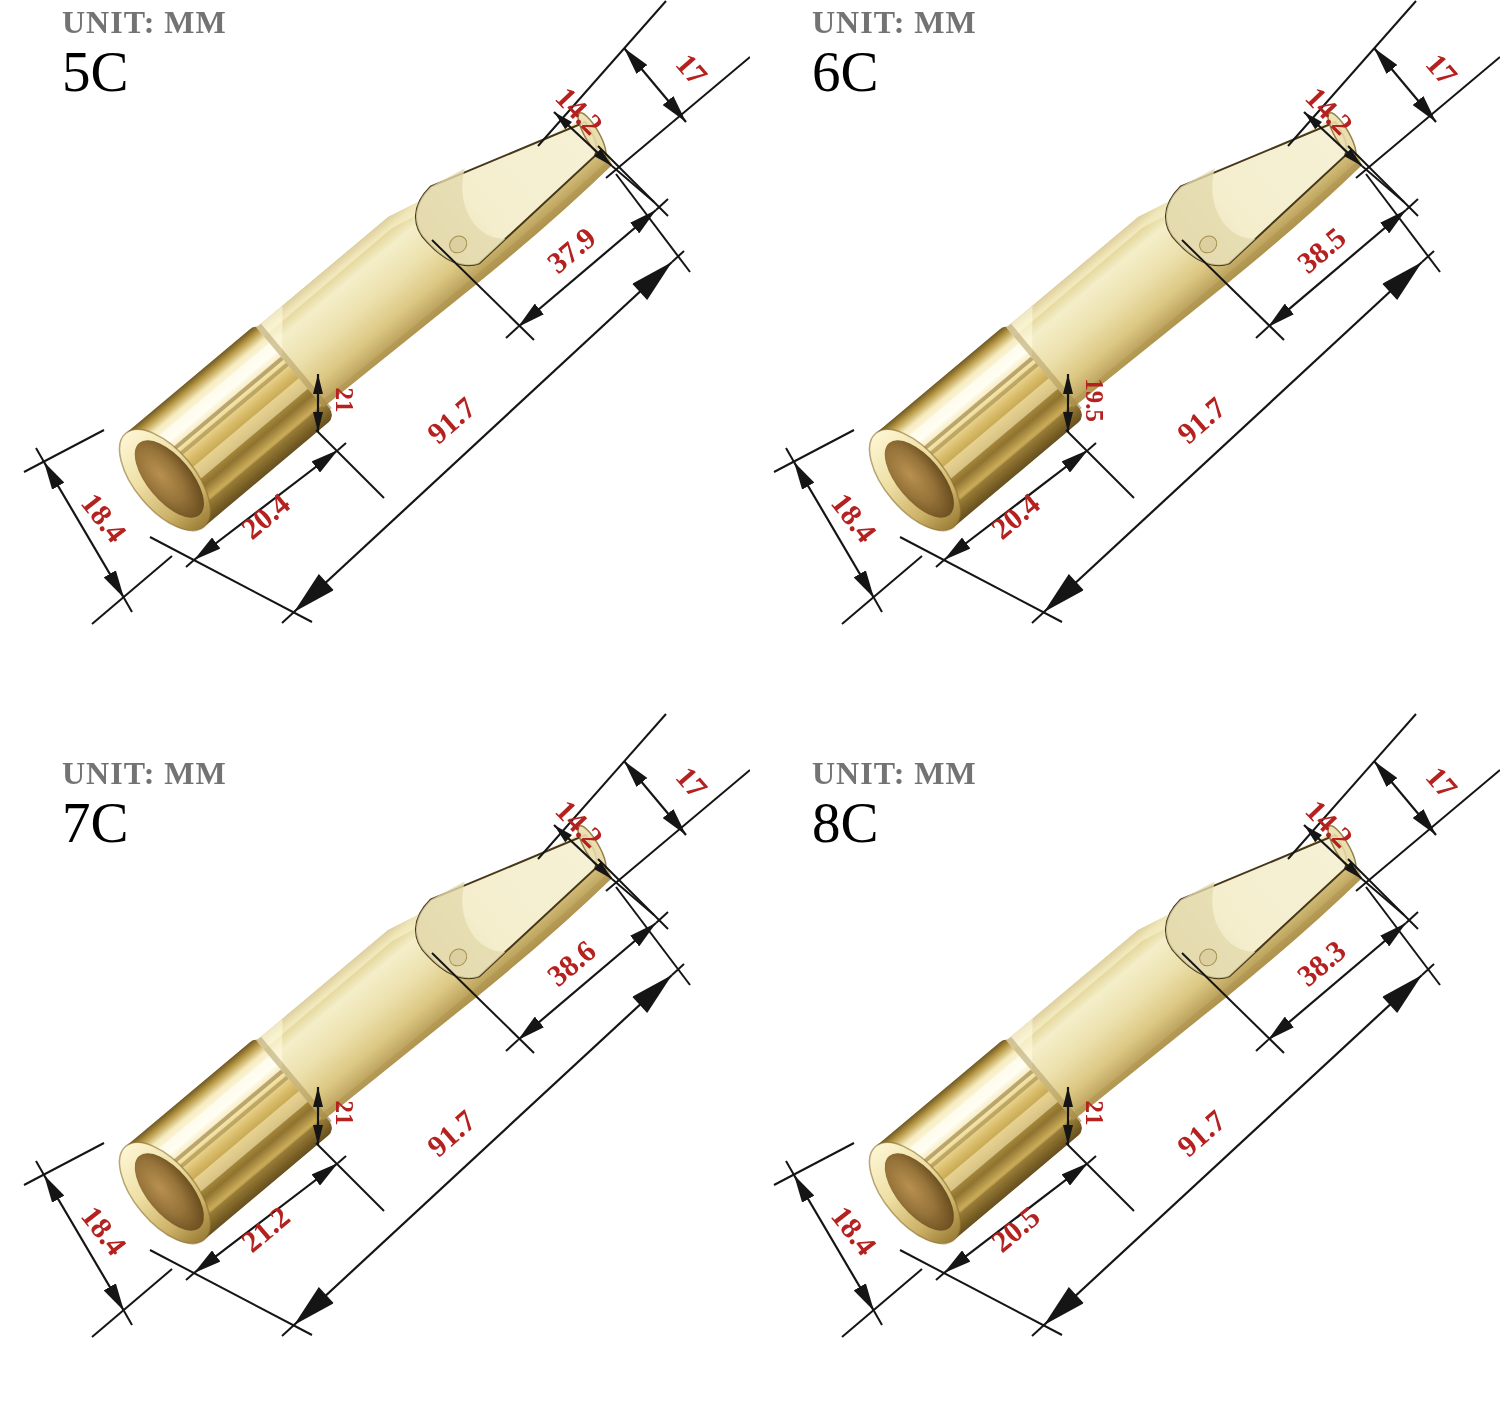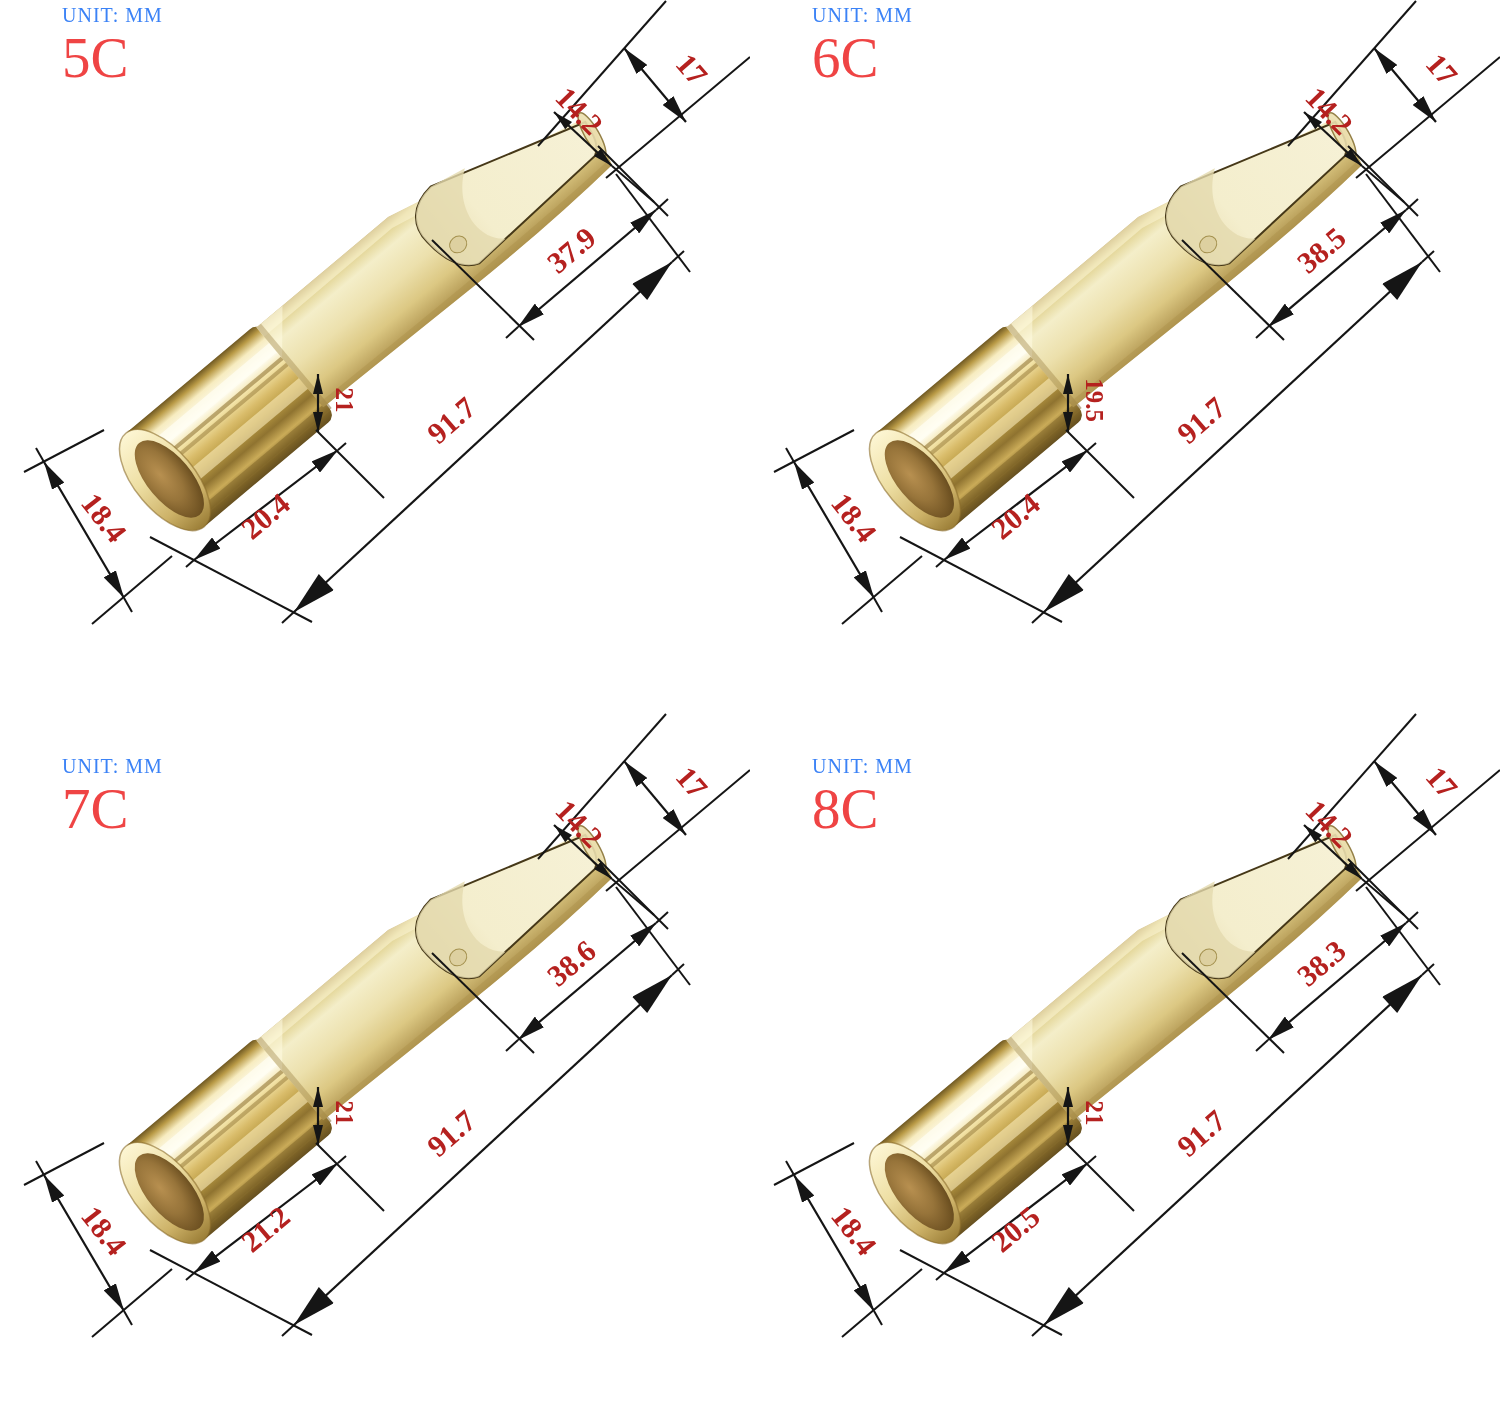--- a/index.html
+++ b/index.html
@@ -7,26 +7,26 @@
     position:relative;width:1500px;height:1426px;background:#ffffff;
     display:grid;grid-template-columns:750px 750px;grid-template-rows:713px 713px;
     font-family:"Liberation Serif",serif;
   }
   .panel{position:relative;width:750px;height:713px;overflow:hidden;}
   .diagram{position:absolute;left:0;top:0;width:750px;height:713px;}
   .panel-header{position:absolute;left:62px;top:4px;}
   .panel:nth-child(3) .panel-header,
   .panel:nth-child(4) .panel-header{top:42px;}
   .unit-label{
-    font-family:"Liberation Serif",serif;font-weight:normal;font-size:20px;
-    color:#3b82f6;letter-spacing:1px;
+    font-family:"Liberation Serif",serif;font-weight:bold;font-size:32px;
+    color:#737373;letter-spacing:1px;
   }
   .model-label{
     font-family:"Liberation Serif",serif;font-size:57px;line-height:1.05;
-    color:#ef4444;margin-top:1px;
+    color:#000000;margin-top:1px;
   }
   text.dim{
     font-family:"Liberation Serif",serif;font-weight:bold;font-size:30px;
     fill:#b5211f;
   }
   text.dim-small{font-size:25px;}
   .dimline{stroke:#151515;stroke-width:2.2;fill:none;}
   .extline{stroke:#151515;stroke-width:2;fill:none;}
 </style>
 </head>

